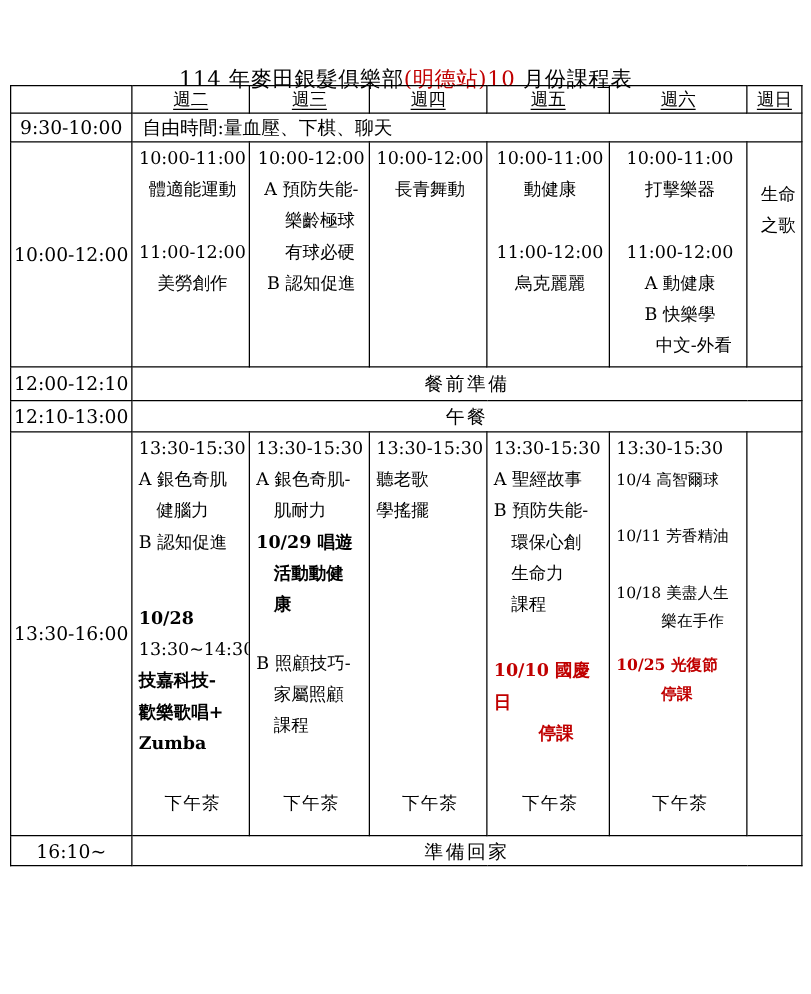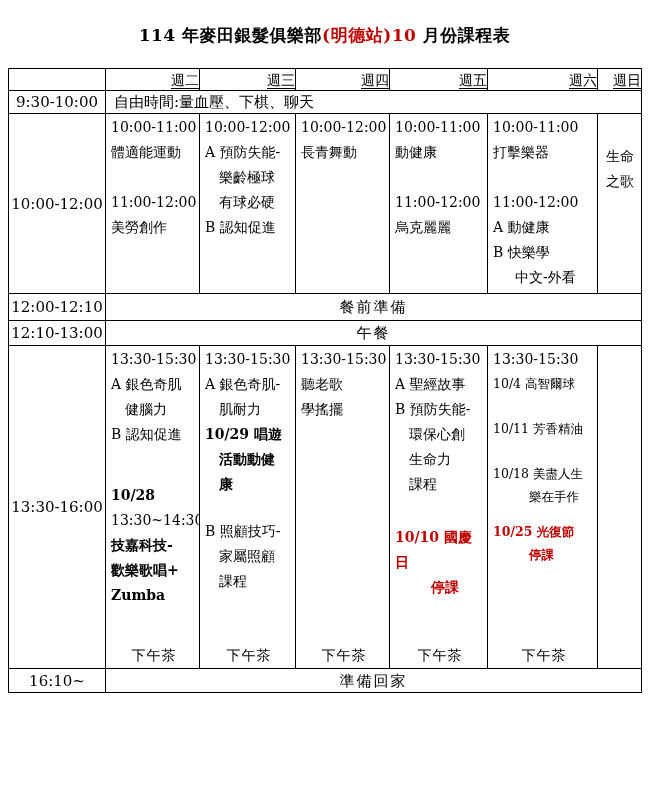--- a/index.html
+++ b/index.html
@@ -4,22 +4,22 @@
 <style>
   html,body{margin:0;padding:0;background:#ffffff;}
   body{
     width:649px;height:795px;position:relative;
     font-family:"DejaVu Serif","Liberation Serif",serif;
     color:#000;
     -webkit-font-smoothing:antialiased;
   }
   .sheet{position:absolute;inset:0;}
   .title{
-    position:absolute;top:24px;left:0;width:100%;
-    text-align:center;font-size:17px;font-weight:bold;letter-spacing:0.5px;
+    position:absolute;top:52px;left:0;width:100%;
+    text-align:center;font-size:17px;font-weight:normal;letter-spacing:0.5px;
     white-space:pre;
   }
   .red{color:#c00000;}
   table.tt{
     position:absolute;left:8px;top:68px;
     border-collapse:collapse;table-layout:fixed;width:633px;
   }
   .tt td{
     border:1.5px solid #000;
     padding:0;vertical-align:top;
@@ -28,46 +28,46 @@
   }
   tr.rh{height:22px;}
   tr.r1{height:30px;}
   tr.r2{height:23px;margin-top:40px;}
   tr.rm{height:180px;}
   tr.r4{height:27px;}
   tr.r5{height:25px;margin-left:22px;}
   tr.ra{height:322px;}
   tr.r7{height:24px;}
   td.dayhead{
-    text-align:right;vertical-align:middle;line-height:20px;
+    text-align:center;vertical-align:middle;line-height:20px;
   }
   td.dayhead span{text-decoration:underline;text-underline-offset:3px;}
   td.time{
     text-align:center;vertical-align:middle;font-size:15px;line-height:18px;
     white-space:pre;
   }
   td.greet{
     vertical-align:middle;font-size:15px;line-height:20px;
     text-align:justify;text-align-last:justify;
     padding:0 10px;white-space:normal;
   }
   td.free{vertical-align:middle;padding-left:8px;font-size:15px;line-height:20px;}
   td.mergec{text-align:center;vertical-align:middle;font-size:15px;letter-spacing:2px;line-height:20px;}
-  .cellpad{padding:1px 2px 0 5px;height:100%;box-sizing:border-box;}
+  .cellpad{padding:1px 2px 0 5px;height:100%;box-sizing:border-box;text-align:center;}
   .acell{display:flex;flex-direction:column;height:322px;box-sizing:border-box;padding:1px 2px 0 5px;}
   .ind{padding-left:14px;}
   .ind2{padding-left:22px;}
   .ind3{padding-left:36px;}
   .b{font-weight:bold;}
   .sp25{height:25px;}
   .sp36{height:36px;}
   .sp22{height:22px;}
   .sp28{height:28px;}
   .sp12{height:12px;}
-  .tea{margin-top:auto;text-align:center;letter-spacing:1px;}
+  .tea{margin-top:auto;margin-bottom:12px;text-align:center;letter-spacing:1px;}
   .satlines{font-size:12.5px;line-height:23px;}
   .sunmorning{padding-top:30px;padding-left:8px;}
   .footer{
     position:absolute;top:747px;left:0;width:100%;
     text-align:center;font-size:16px;letter-spacing:0.5px;
   }
 </style>
 </head>
 <body>
 

